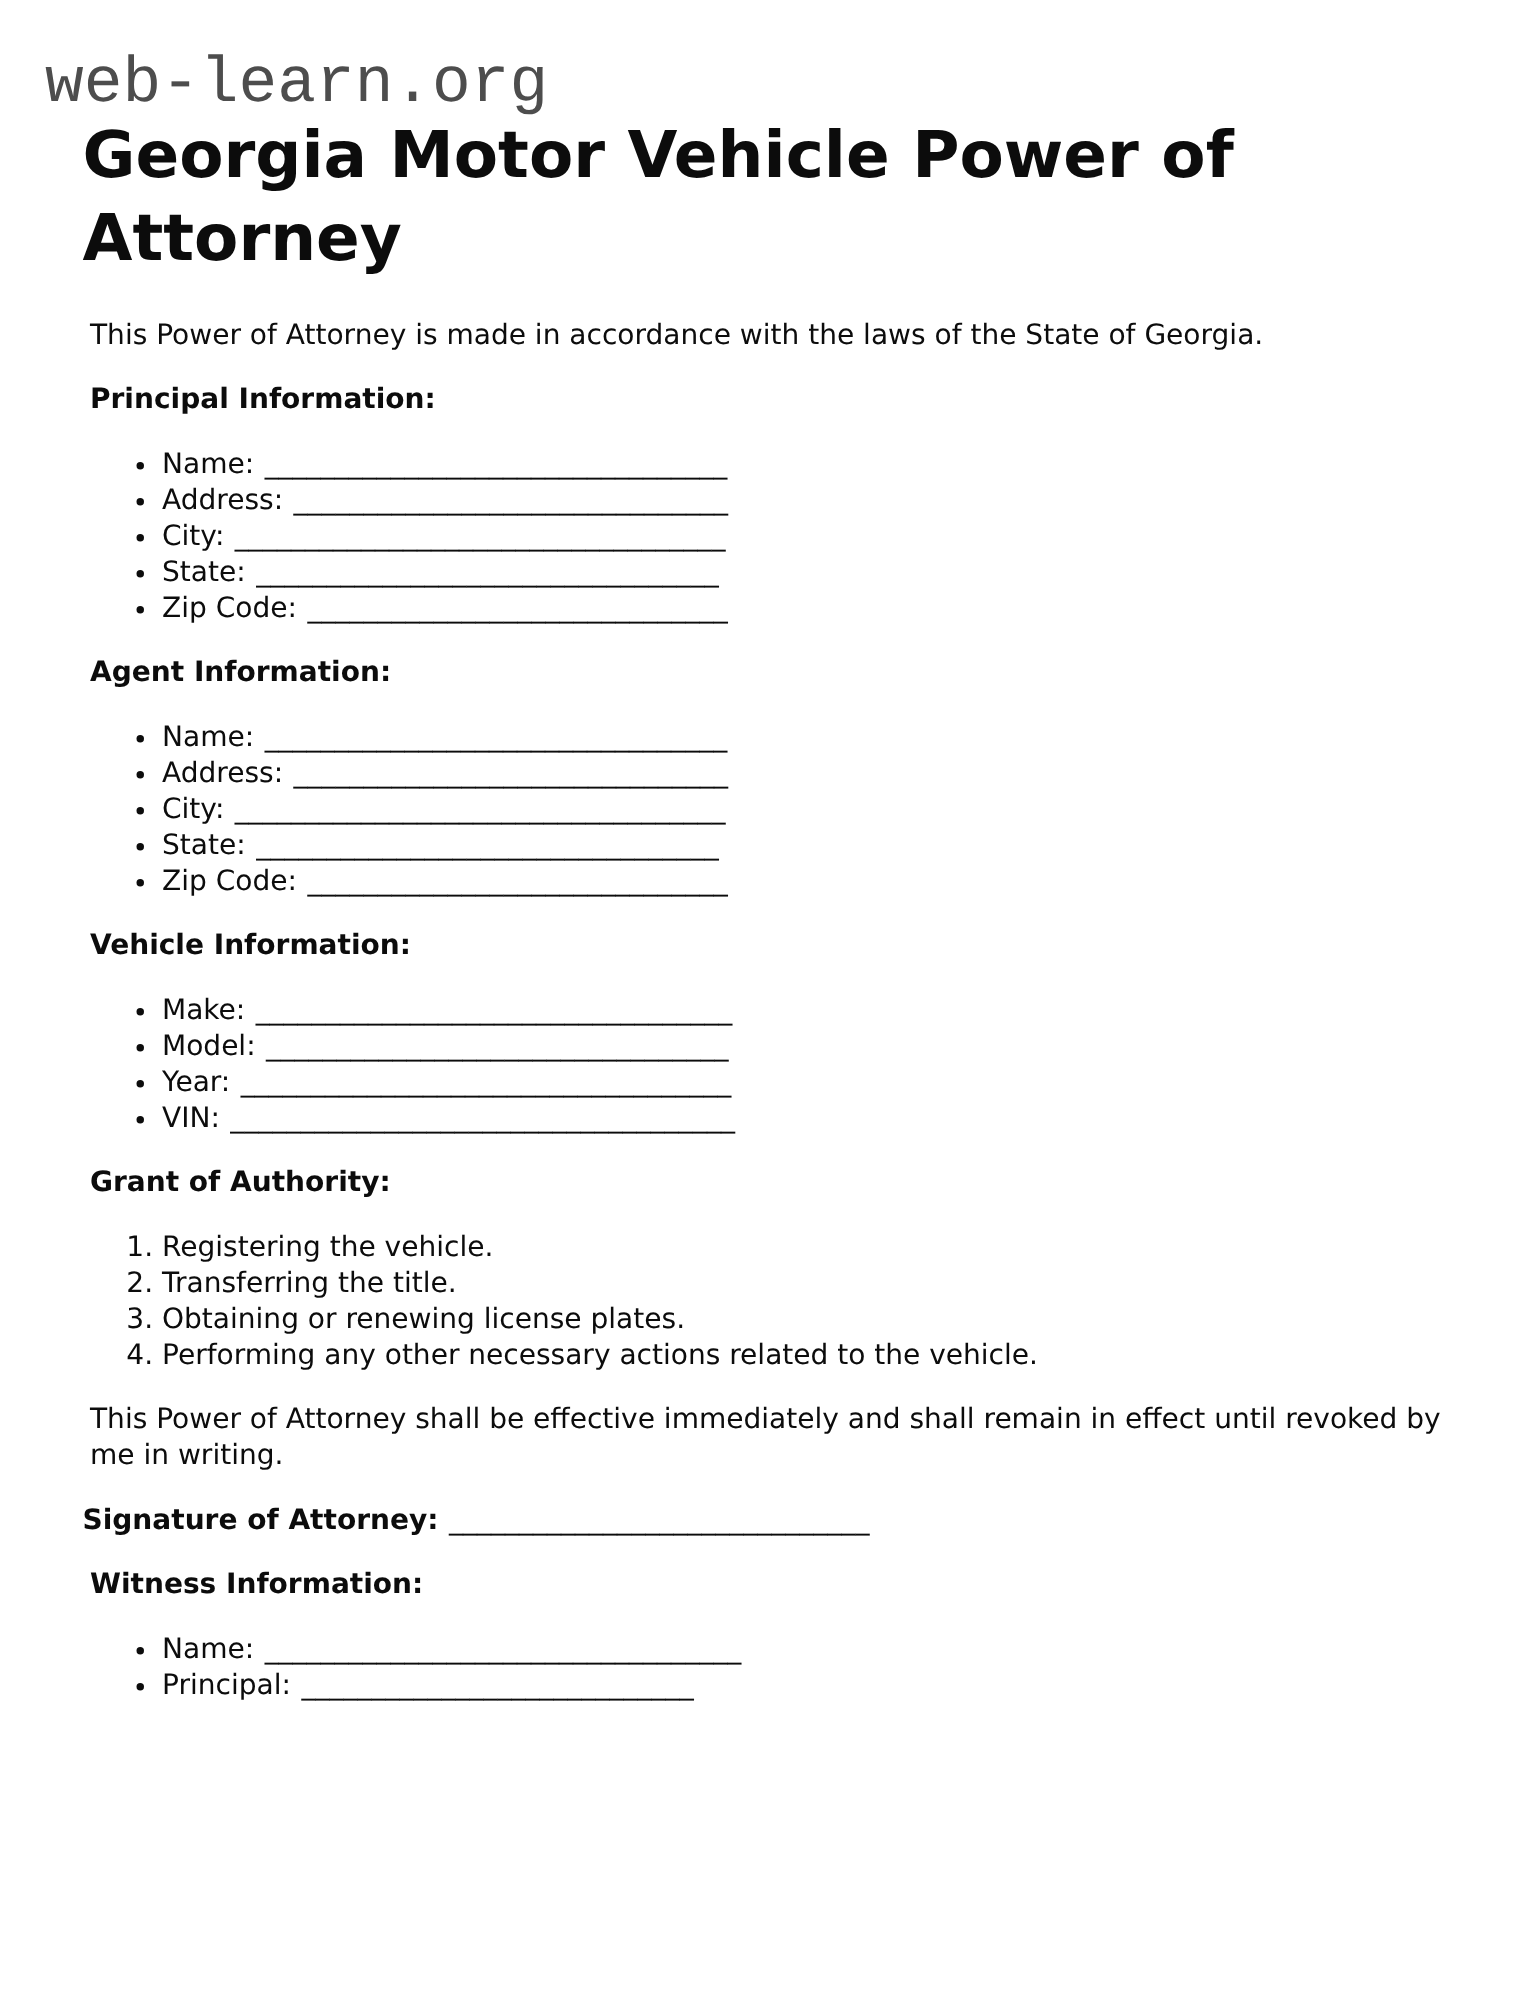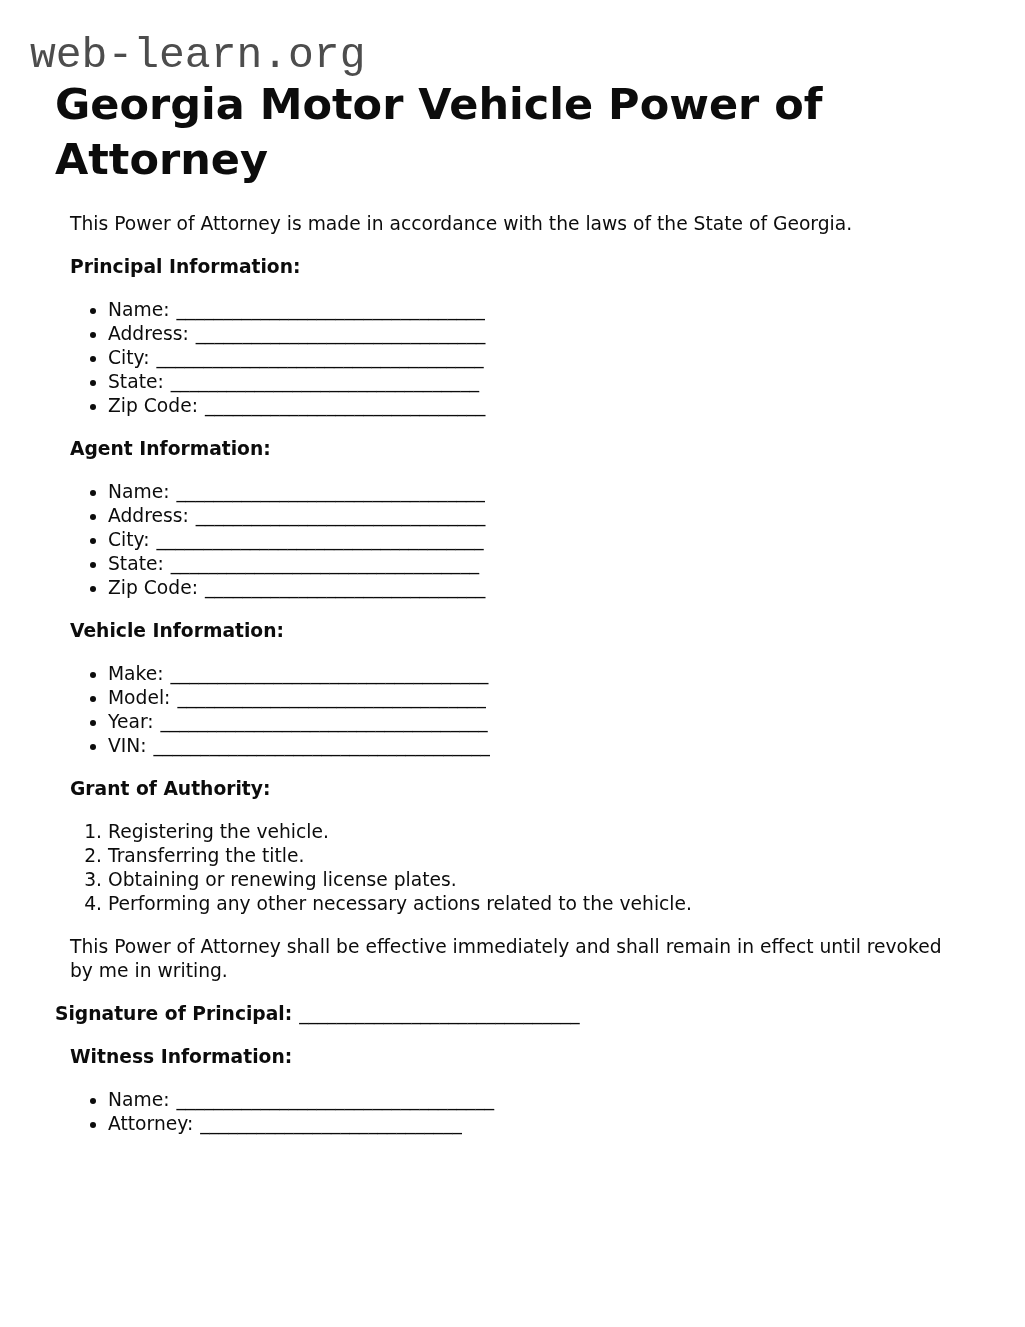--- a/index.html
+++ b/index.html
@@ -23,21 +23,21 @@
     white-space: nowrap;
   }
   h1.title {
     font-size: 43px;
     line-height: 1.287;
     font-weight: bold;
     margin: 0 0 24px 0;
     max-width: 820px;
     color: #0c0c0c;
   }
-  p { margin: 19px 15px; }
+  p { margin: 19px 5px; }
   p.section-head { font-weight: bold; }
   ul.fields, ol.grant-items { margin: 19px 0; padding-left: 53px; }
   ul.fields li, ol.grant-items li { line-height: 24px; }
   .blank { padding-left: 7px; white-space: nowrap; letter-spacing: 0; font-weight: normal; }
   .inline-line { margin: 19px 0; }
   .inline-line .lbl { font-weight: bold; }
   .grant-body { max-width: 915px; }
 </style>
 </head>
 <body>
@@ -79,22 +79,22 @@
   <p class="section-head">Grant of Authority:</p>
   <ol class="grant-items">
     <li>Registering the vehicle.</li>
     <li>Transferring the title.</li>
     <li>Obtaining or renewing license plates.</li>
     <li>Performing any other necessary actions related to the vehicle.</li>
   </ol>
 
   <p>This Power of Attorney shall be effective immediately and shall remain in effect until revoked by me in writing.</p>
 
-  <p class="inline-line"><span class="lbl">Signature of Principal:</span><span class="blank">______________________________</span></p>
+  <p class="inline-line"><span class="lbl">Signature of Attorney:</span><span class="blank">______________________________</span></p>
 
 
   <p class="section-head">Witness Information:</p>
   <ul class="fields">
     <li><span>Name:</span><span class="blank">__________________________________</span></li>
-    <li><span>Attorney:</span><span class="blank">____________________________</span></li>
+    <li><span>Principal:</span><span class="blank">____________________________</span></li>
   </ul>
 
 </div>
 
 </body></html>

